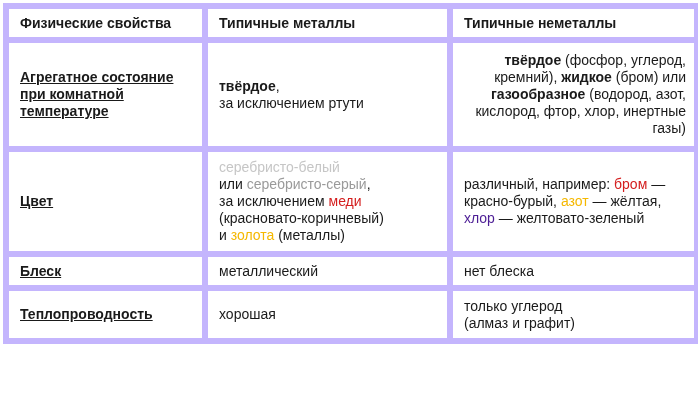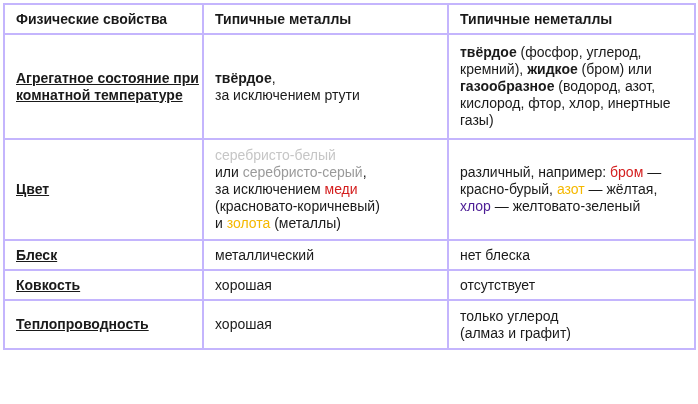--- a/index.html
+++ b/index.html
@@ -1,20 +1,20 @@
 <!DOCTYPE html>
 <html><head>
 <meta charset="utf-8">
 <style>
   html, body { margin: 0; padding: 0; background: #ffffff; }
   body { width: 698px; height: 404px; position: relative; overflow: hidden;
          font-family: "Liberation Sans", "DejaVu Sans", sans-serif; color: #1a1a1a; }
   table.props { position: absolute; left: 3px; top: 3px; border-collapse: collapse;
                 width: 691px; table-layout: fixed; }
-  table.props td, table.props th { border: 2px solid #c4b5fd; padding: 0 0 0 11px;
+  table.props td, table.props th { border: 6px solid #c4b5fd; padding: 0 0 0 11px;
                 font-size: 14px; line-height: 17px; text-align: left; vertical-align: middle; }
   table.props th { font-weight: bold; height: 28px; }
   col.c1 { width: 199px; } col.c2 { width: 245px; } col.c3 { width: 247px; }
   td.label { font-weight: bold; text-decoration: underline; }
   b { font-weight: bold; }
   .silver-white { color: #c6c6c6; }
   .silver-gray { color: #9a9a9a; text-align: right; }
   .red { color: #d41e1e; }
   .gold { color: #f5b800; }
   .green { color: #4c1d95; text-align: right; }
@@ -40,21 +40,21 @@
     <th>Типичные металлы</th>
     <th>Типичные неметаллы</th>
   </tr>
 
   <tr class="r1">
     <td class="label">Агрегатное состояние при комнатной температуре</td>
     <td>
       <b>твёрдое</b><span>,</span><br>
       <span>за исключением ртути</span>
     </td>
-    <td style="padding-right:8px;">
+    <td style="padding-right:8px;text-align:right;">
       <b>твёрдое</b><span> (фосфор, углерод, кремний), </span><b>жидкое</b><span> (бром) или </span><b>газообразное</b><span> (водород, азот, кислород, фтор, хлор, инертные газы)</span>
     </td>
   </tr>
 
   <tr class="r2">
     <td class="label">Цвет</td>
     <td>
       <span class="silver-white">серебристо-белый</span><br>
       <span>или </span><span class="silver-gray">серебристо-серый</span><span>,</span><br>
       <span>за исключением </span><span class="red">меди</span><br>
@@ -65,25 +65,20 @@
       <span>различный, например: </span><span class="red">бром</span><span> — красно-бурый, </span><span class="gold">азот</span><span> — жёлтая, </span><span class="green">хлор</span><span> — желтовато-зеленый</span>
     </td>
   </tr>
 
   <tr class="r3">
     <td class="label">Блеск</td>
     <td>металлический</td>
     <td>нет блеска</td>
   </tr>
 
-  <tr class="r4">
-    <td class="label">Ковкость</td>
-    <td>хорошая</td>
-    <td>отсутствует</td>
-  </tr>
 
   <tr class="r5">
     <td class="label">Теплопроводность</td>
     <td>хорошая</td>
     <td>
       <span>только углерод</span><br>
       <span>(алмаз и графит)</span>
     </td>
   </tr>
 

